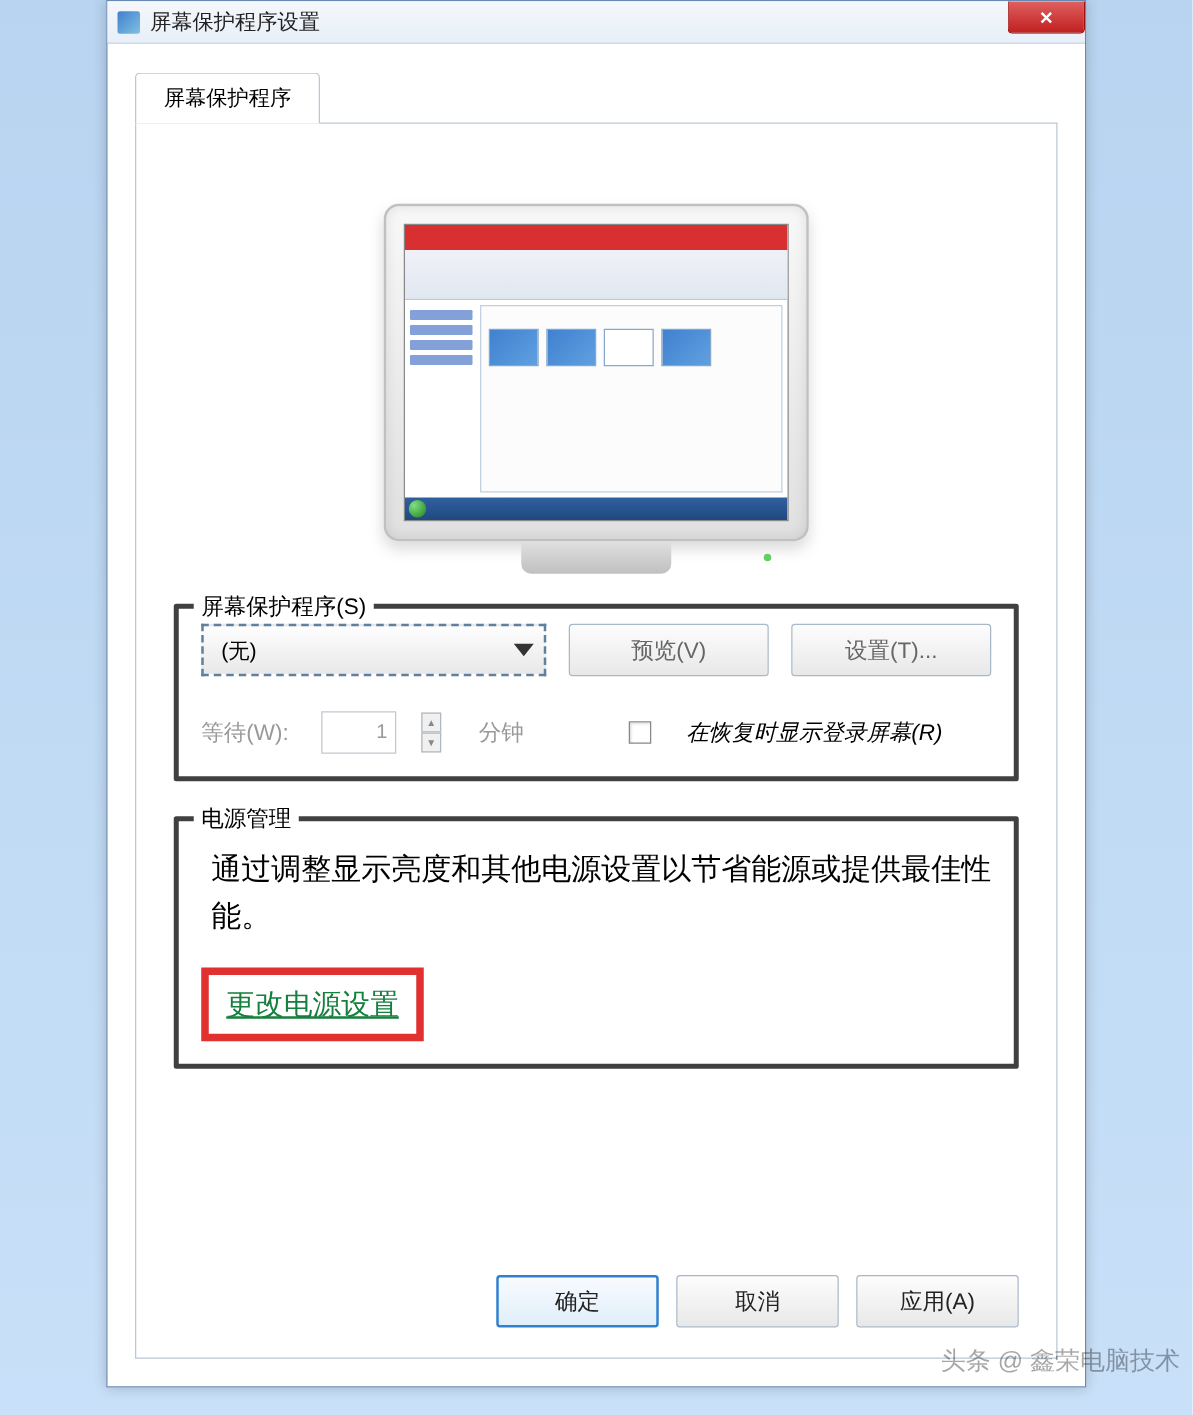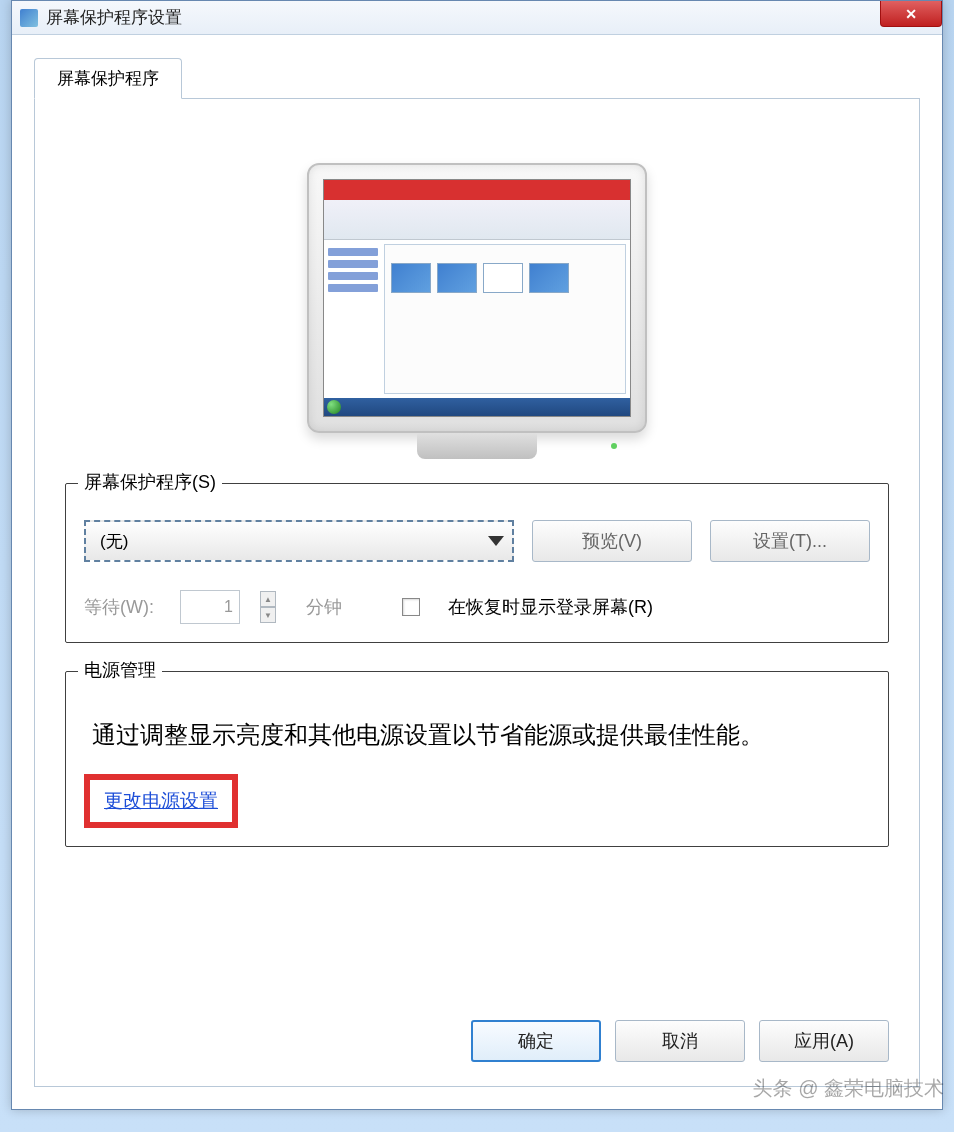--- a/index.html
+++ b/index.html
@@ -5,21 +5,21 @@
 * { box-sizing: border-box; margin: 0; padding: 0; }
 body {
   font-family: "Microsoft YaHei", "Segoe UI", sans-serif;
   background: linear-gradient(to bottom, #b8d4f0, #c8e0f8);
   width: 954px;
   height: 1132px;
   overflow: hidden;
   font-size: 16px;
 }
 .window {
-  width: 932px;
+  width: 784px;
   height: 1110px;
   margin: 0 auto;
   background: #fff;
   border: 1px solid #6788b0;
   box-shadow: 0 0 10px rgba(0,0,0,0.2);
 }
 .titlebar {
   height: 34px;
   background: linear-gradient(to bottom, #f5f8fc, #e8eff8);
   border-bottom: 1px solid #c0d0e0;
@@ -103,23 +103,23 @@
 .screen-ribbon { height: 40px; background: linear-gradient(to bottom,#f0f0f8,#e0e8f0); border-bottom:1px solid #c0c8d0;}
 .screen-side { position:absolute; left:4px; top:64px; width:50px; }
 .screen-side div { height:8px; background:#3060c0; margin:4px 0; border-radius:1px; opacity:0.6;}
 .screen-main { position:absolute; left:60px; top:64px; right:4px; bottom:22px; border:1px solid #c0d0e0; background:#fcfcfc;}
 .screen-thumbs { display:flex; flex-wrap:wrap; gap:6px; padding:18px 6px 6px 6px;}
 .screen-thumbs div { width:40px; height:30px; background:linear-gradient(135deg,#4080d0,#60a0e0); border:1px solid #88a8c8;}
 .screen-task { position:absolute; left:0; right:0; bottom:0; height:18px; background:linear-gradient(to bottom,#3060a0,#204880);}
 .screen-task .orb{ position:absolute; left:3px; top:2px; width:14px;height:14px;border-radius:50%;background:radial-gradient(circle at 30% 30%,#80e080,#208020);}
 
 .fieldset {
-  border: 1px solid #404040;
+  border: 4px solid #404040;
   border-radius: 2px;
-  padding: 36px 18px 18px 18px;
+  padding: 12px 18px 18px 18px;
   margin-bottom: 28px;
   position: relative;
 }
 .fieldset-label {
   position: absolute; top: -14px; left: 12px;
   background: #fff; padding: 0 6px;
   font-size: 18px;
 }
 .row1 { display: flex; gap: 18px; margin-bottom: 28px; }
 .combo {
@@ -145,32 +145,32 @@
 }
 .row2 { display:flex; align-items:center; gap: 20px; }
 .wait-label { color:#999; font-size:18px; margin-right:6px;}
 .num-input {
   width: 60px; height: 34px; text-align:right;
   padding-right: 6px; border:1px solid #c0c8d0;
   font-size:16px; color:#999;
 }
 .spinner { display:flex; flex-direction:column; margin-right:10px;}
 .spinner div { width:16px;height:16px;border:1px solid #b0b8c0;background:#f0f0f0;display:flex;align-items:center;justify-content:center;font-size:8px;color:#888;cursor:pointer;}
-.min-label { color:#999; margin-right:40px; font-size:18px;}
+.min-label { color:#999; margin-right:64px; font-size:18px;}
 .chk { width:18px;height:18px;border:1px solid #888;background:#fff;display:inline-block;margin-right:8px;vertical-align:middle; box-shadow: inset 1px 1px 2px rgba(0,0,0,0.15);}
-.chk-label { font-size:18px; }
+.chk-label { font-size:18px;font-style:italic; }
 
 .power-desc { font-size:24px; margin: 8px 0 20px 8px; line-height:1.6;}
 .link-box {
   border: 6px solid #e03030;
   display:inline-block;
   padding: 8px 14px;
   margin-left: 0px;
 }
-.link { color: #1d4ed8; text-decoration: underline; font-size:19px; cursor:pointer;}
+.link { color: #15803d; text-decoration: underline; font-size:23px; cursor:pointer;}
 
 .footer {
   margin-top: auto;
   padding-top: 18px;
   display:flex; justify-content:flex-end; gap: 14px;
 }
 .footer .btn { min-width: 130px; color:#222;}
 .footer .btn.primary { border:2px solid #3080d0; background: linear-gradient(to bottom,#f8fbff,#e0eefa);}
 
 .watermark {

